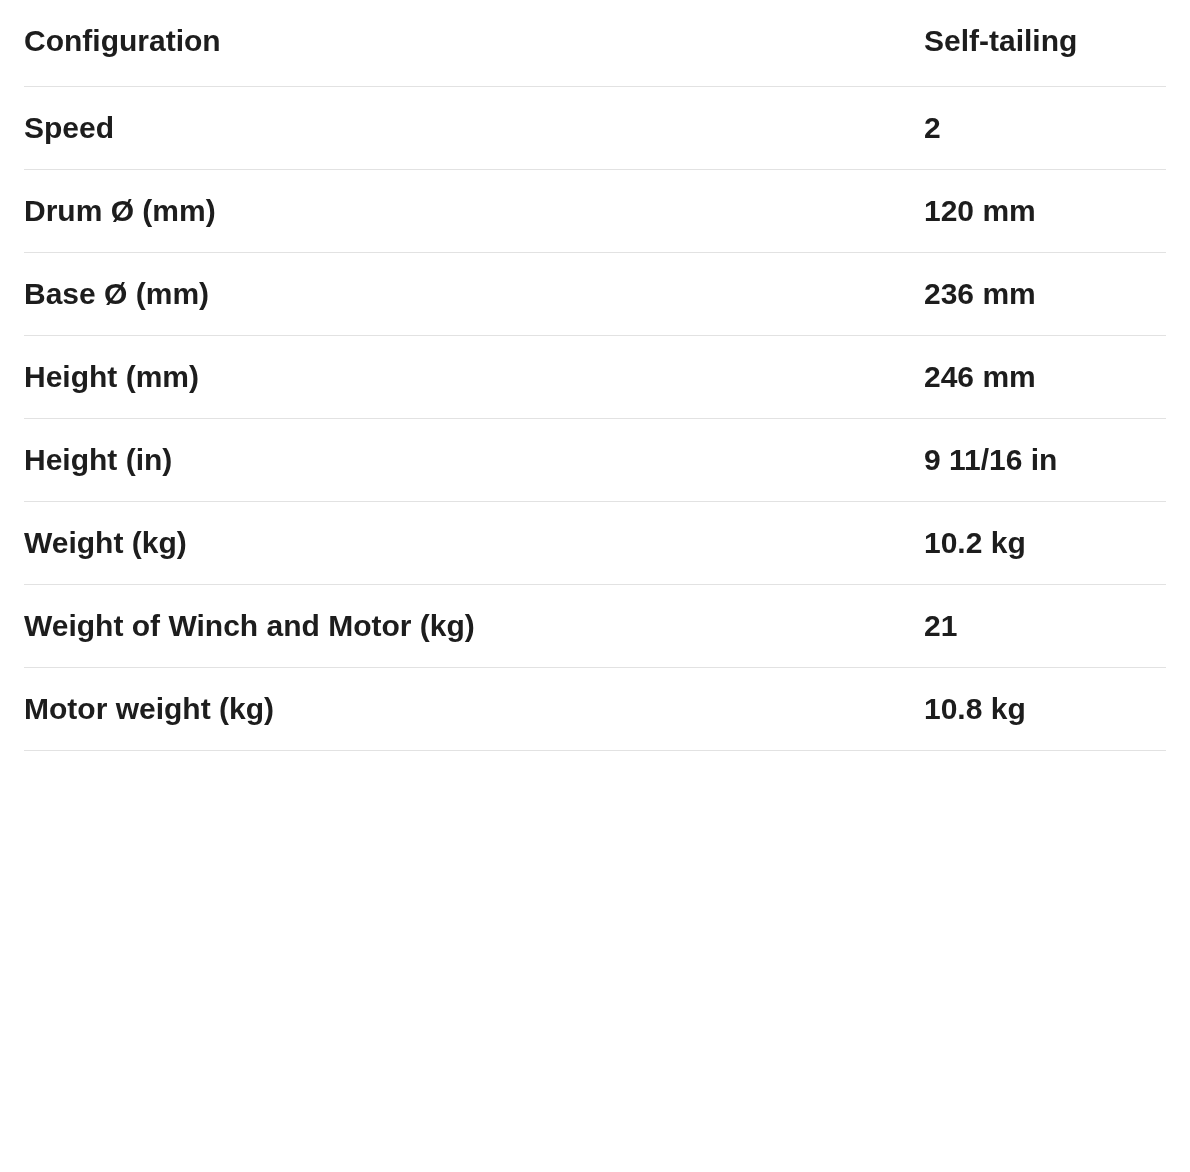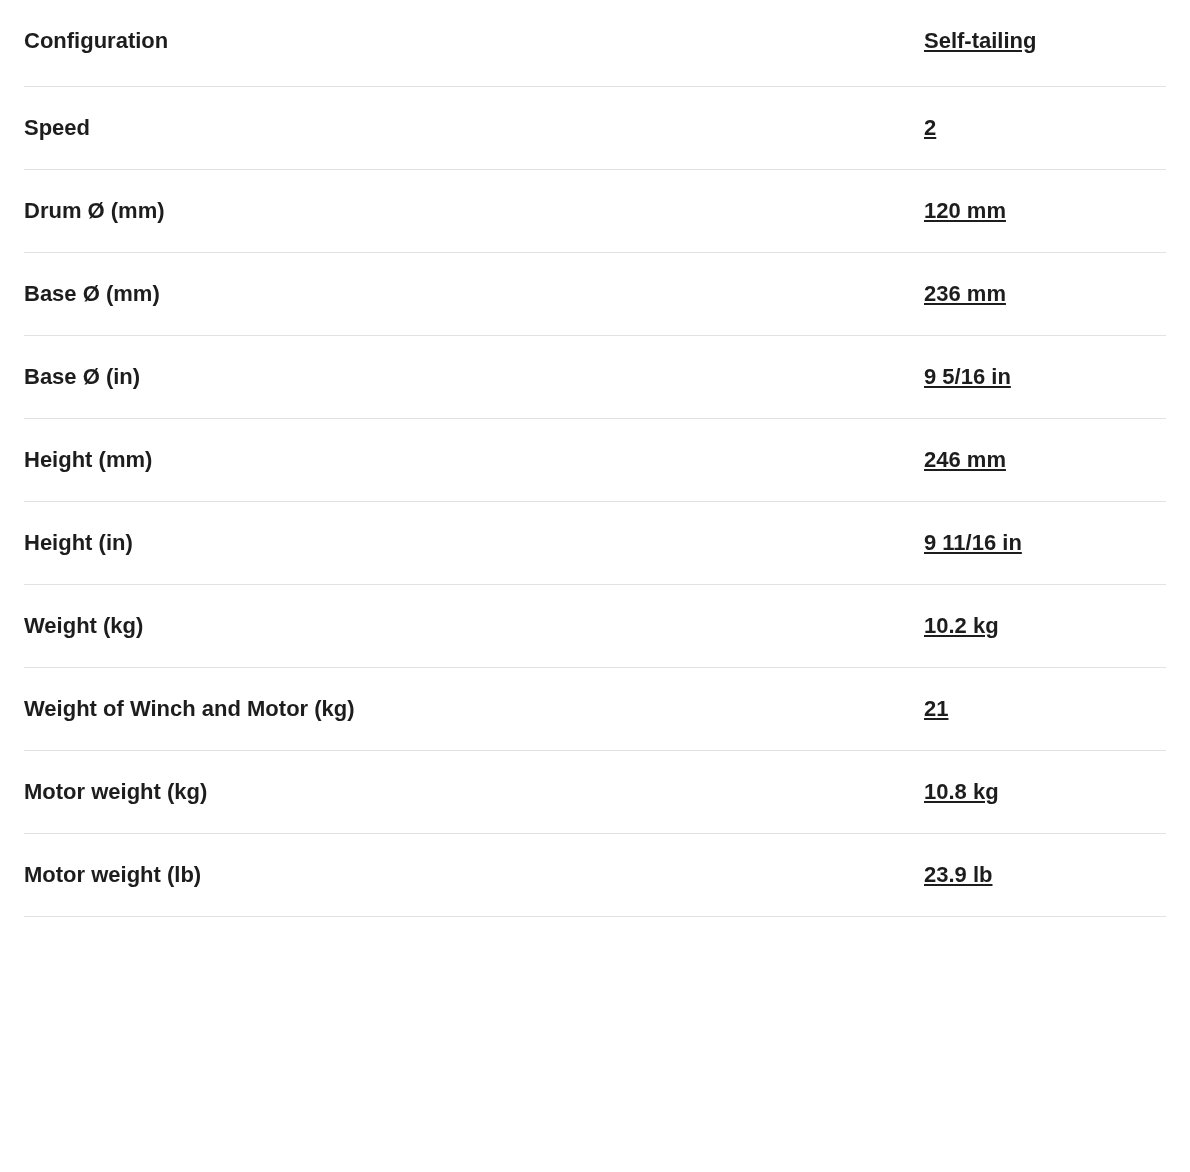--- a/index.html
+++ b/index.html
@@ -28,41 +28,41 @@
     border-collapse: collapse;
     table-layout: fixed;
   }
   table.spec-table col.col-label { width: 900px; }
   table.spec-table col.col-value { width: 242px; }
 
   table.spec-table th,
   table.spec-table td {
     text-align: left;
     font-weight: bold;
-    font-size: 22px;
+    font-size: 30px;
     line-height: 1.2;
     color: #1d1d1d;
     padding: 0;
     vertical-align: middle;
   }
   table.spec-table thead th {
     height: 82px;
     padding-bottom: 4px;
     border-bottom: 1px solid #e2e2e2;
   }
   table.spec-table tbody td {
     height: 82px;
     border-bottom: 1px solid #e2e2e2;
     margin-left: 12px;
   }
   table.spec-table tbody tr:last-child td {
     border-bottom: 1px solid #e2e2e2;
   }
   .cell-label { padding-left: 20px; }
-  .cell-value { padding-left: 0px; text-decoration: underline; }
+  .cell-value { padding-left: 0px; }
 </style>
 </head>
 <body>
 
 <div class="page">
   <table class="spec-table">
     <colgroup>
       <col class="col-label">
       <col class="col-value">
     </colgroup>
@@ -79,42 +79,34 @@
       </tr>
       <tr>
         <td class="cell-label">Drum Ø (mm)</td>
         <td class="cell-value">120 mm</td>
       </tr>
       <tr>
         <td class="cell-label">Base Ø (mm)</td>
         <td class="cell-value">236 mm</td>
       </tr>
       <tr>
-        <td class="cell-label">Base Ø (in)</td>
-        <td class="cell-value">9 5/16 in</td>
-      </tr>
-      <tr>
         <td class="cell-label">Height (mm)</td>
         <td class="cell-value">246 mm</td>
       </tr>
       <tr>
         <td class="cell-label">Height (in)</td>
         <td class="cell-value">9 11/16 in</td>
       </tr>
       <tr>
         <td class="cell-label">Weight (kg)</td>
         <td class="cell-value">10.2 kg</td>
       </tr>
       <tr>
         <td class="cell-label">Weight of Winch and Motor (kg)</td>
         <td class="cell-value">21</td>
       </tr>
       <tr>
         <td class="cell-label">Motor weight (kg)</td>
         <td class="cell-value">10.8 kg</td>
       </tr>
-      <tr>
-        <td class="cell-label">Motor weight (lb)</td>
-        <td class="cell-value">23.9 lb</td>
-      </tr>
     </tbody>
   </table>
 </div>
 
 </body></html>

